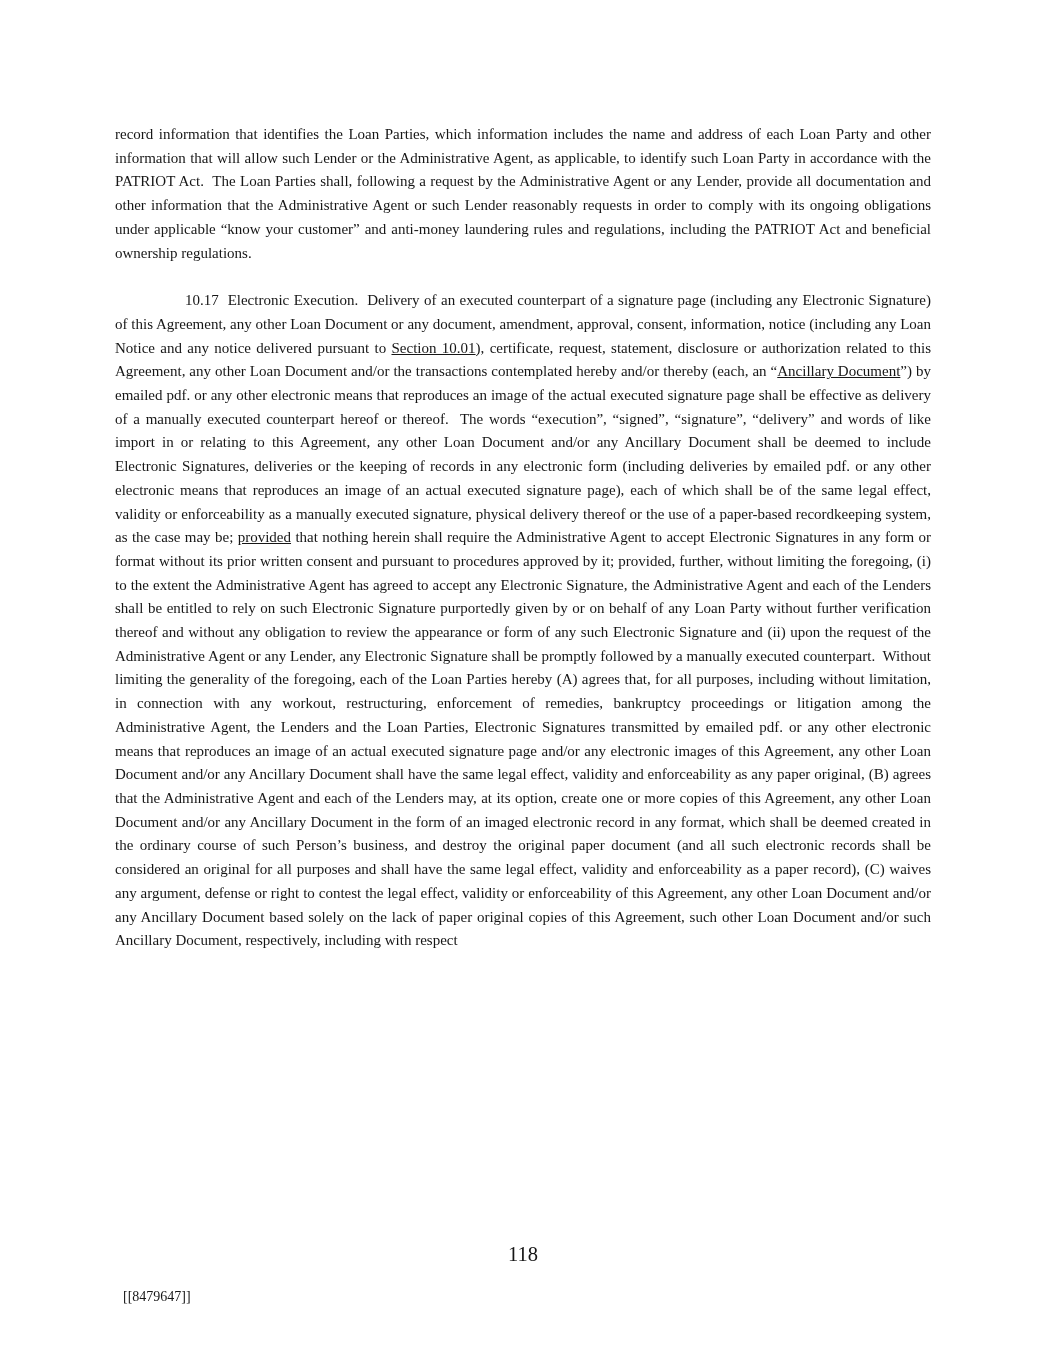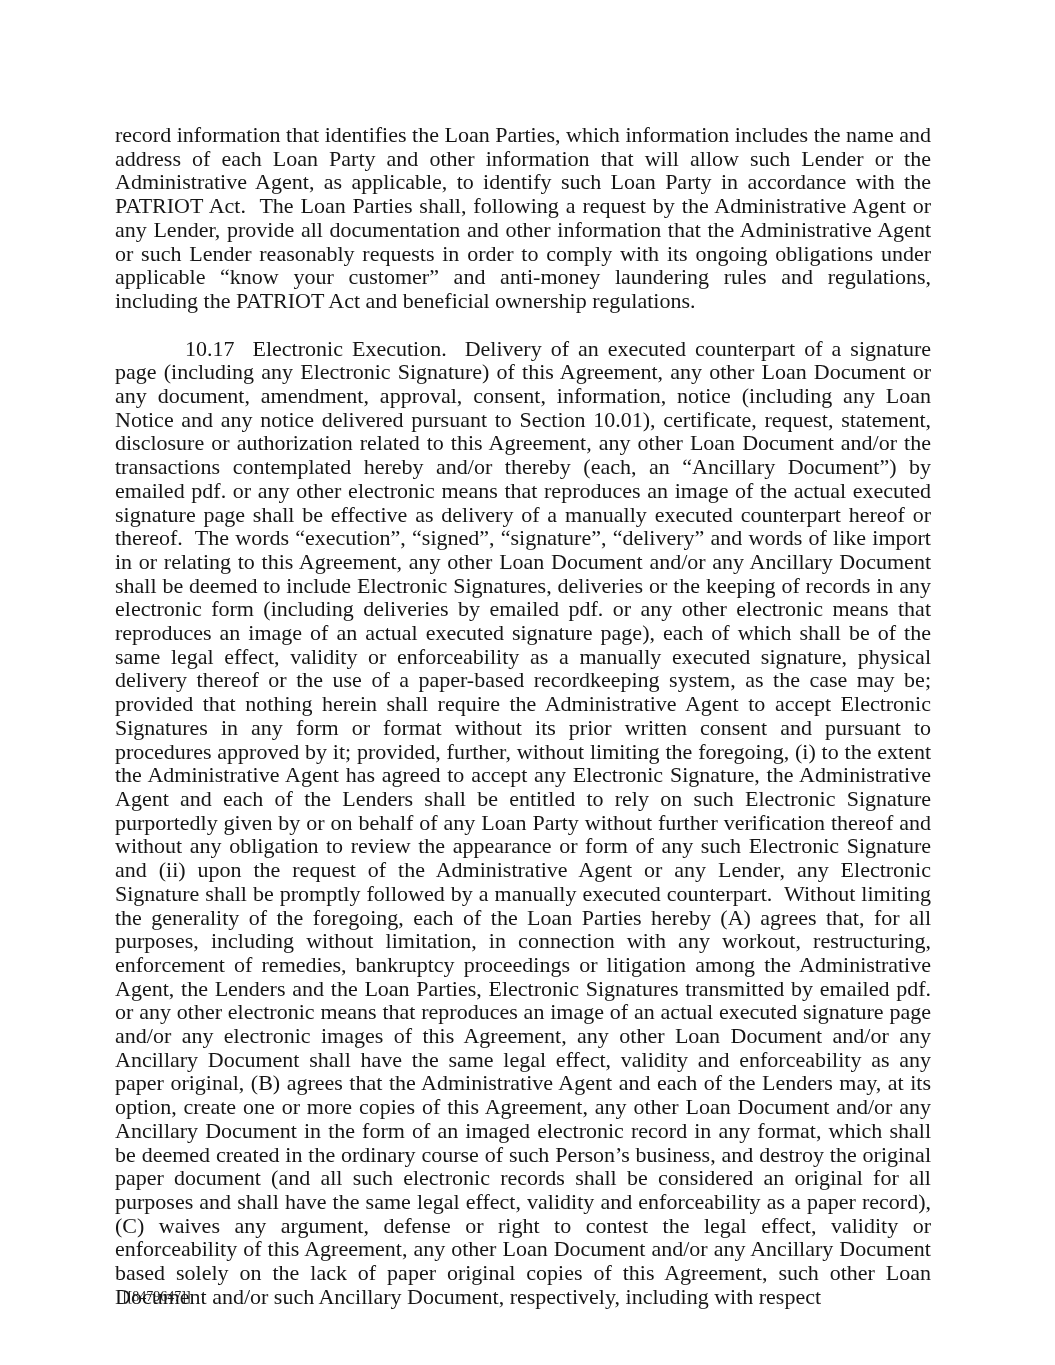--- a/index.html
+++ b/index.html
@@ -14,38 +14,39 @@
     background: #ffffff;
     overflow: hidden;
     font-family: "Liberation Serif", "DejaVu Serif", serif;
     color: #161616;
   }
   .doc-content {
     position: absolute;
     left: 115px;
     top: 123px;
     width: 816px;
-    font-size: 22px;
+    font-size: 15px;
     line-height: 23.7px;
     text-align: justify;
   }
   .para {
     margin: 0;
     padding: 0;
   }
   .para + .para {
     margin-top: 24px;
   }
   .first-line-indent {
     text-indent: 70px;
   }
   .bold {
     font-weight: normal;
   }
   .u {
+    text-decoration: underline;
   }
   .page-number {
     position: absolute;
     left: 115px;
     top: 1243px;
     width: 816px;
     text-align: center;
     font-size: 20.5px;
     line-height: 23.7px;
   }
@@ -64,16 +65,17 @@
 <div class="page">
 
   <div class="doc-content">
 
     <p class="para">record information that identifies the Loan Parties, which information includes the name and address of each Loan Party and other information that will allow such Lender or the Administrative Agent, as applicable, to identify such Loan Party in accordance with the PATRIOT Act.&nbsp; The Loan Parties shall, following a request by the Administrative Agent or any Lender, provide all documentation and other information that the Administrative Agent or such Lender reasonably requests in order to comply with its ongoing obligations under applicable “know your customer” and anti-money laundering rules and regulations, including the PATRIOT Act and beneficial ownership regulations.</p>
 
     <p class="para first-line-indent"><span class="bold">10.17&nbsp; Electronic Execution</span><span>.&nbsp; Delivery of an executed counterpart of a signature page (including any Electronic Signature) of this Agreement, any other Loan Document or any document, amendment, approval, consent, information, notice (including any Loan Notice and any notice delivered pursuant to </span><span class="u">Section 10.01</span><span>), certificate, request, statement, disclosure or authorization related to this Agreement, any other Loan Document and/or the transactions contemplated hereby and/or thereby (each, an “</span><span class="u">Ancillary Document</span><span>”) by emailed pdf. or any other electronic means that reproduces an image of the actual executed signature page shall be effective as delivery of a manually executed counterpart hereof or thereof.&nbsp; The words “execution”, “signed”, “signature”, “delivery” and words of like import in or relating to this Agreement, any other Loan Document and/or any Ancillary Document shall be deemed to include Electronic Signatures, deliveries or the keeping of records in any electronic form (including deliveries by emailed pdf. or any other electronic means that reproduces an image of an actual executed signature page), each of which shall be of the same legal effect, validity or enforceability as a manually executed signature, physical delivery thereof or the use of a paper-based recordkeeping system, as the case may be; </span><span class="u">provided</span><span> that nothing herein shall require the Administrative Agent to accept Electronic Signatures in any form or format without its prior written consent and pursuant to procedures approved by it; provided, further, without limiting the foregoing, (i) to the extent the Administrative Agent has agreed to accept any Electronic Signature, the Administrative Agent and each of the Lenders shall be entitled to rely on such Electronic Signature purportedly given by or on behalf of any Loan Party without further verification thereof and without any obligation to review the appearance or form of any such Electronic Signature and (ii) upon the request of the Administrative Agent or any Lender, any Electronic Signature shall be promptly followed by a manually executed counterpart.&nbsp; Without limiting the generality of the foregoing, each of the Loan Parties hereby (A) agrees that, for all purposes, including without limitation, in connection with any workout, restructuring, enforcement of remedies, bankruptcy proceedings or litigation among the Administrative Agent, the Lenders and the Loan Parties, Electronic Signatures transmitted by emailed pdf. or any other electronic means that reproduces an image of an actual executed signature page and/or any electronic images of this Agreement, any other Loan Document and/or any Ancillary Document shall have the same legal effect, validity and enforceability as any paper original, (B) agrees that the Administrative Agent and each of the Lenders may, at its option, create one or more copies of this Agreement, any other Loan Document and/or any Ancillary Document in the form of an imaged electronic record in any format, which shall be deemed created in the ordinary course of such Person’s business, and destroy the original paper document (and all such electronic records shall be considered an original for all purposes and shall have the same legal effect, validity and enforceability as a paper record), (C) waives any argument, defense or right to contest the legal effect, validity or enforceability of this Agreement, any other Loan Document and/or any Ancillary Document based solely on the lack of paper original copies of this Agreement, such other Loan Document and/or such Ancillary Document, respectively, including with respect</span></p>
 
   </div>
 
+  <div class="page-number">118</div>
 
   <div class="doc-footer">[[8479647]]</div>
 
 </div>
 
 </body></html>

